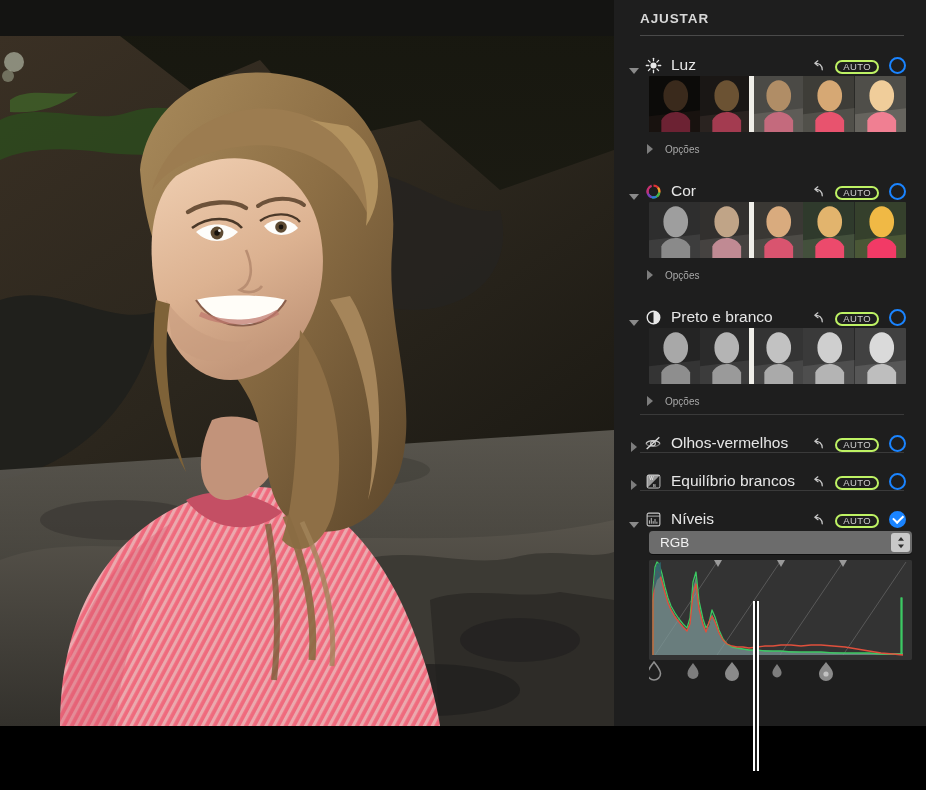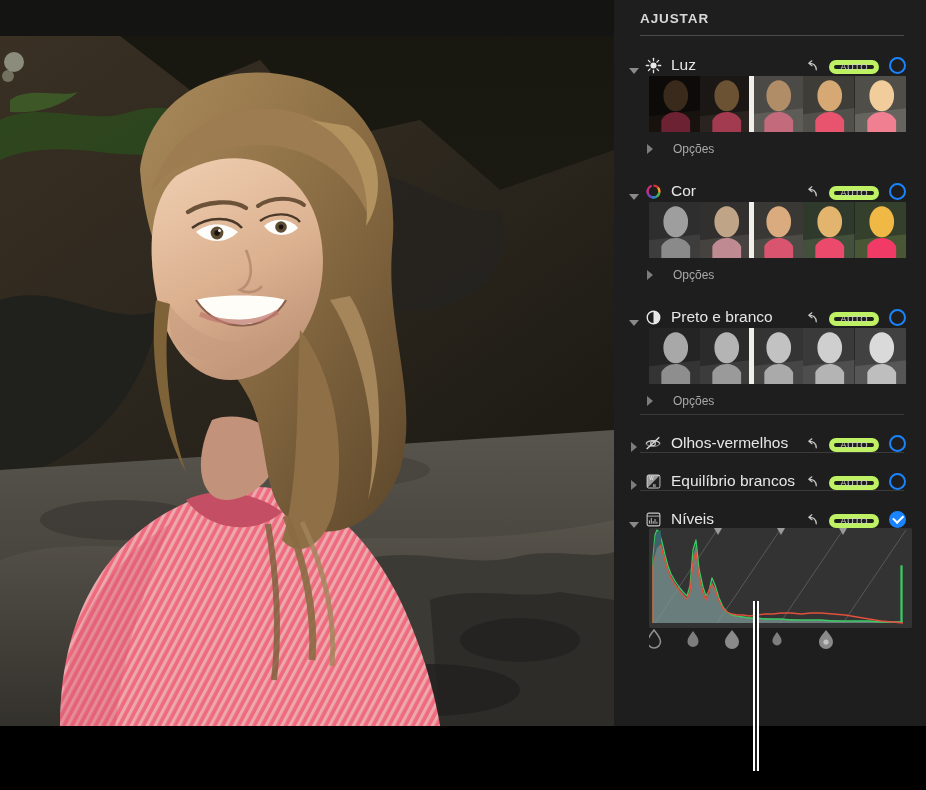--- a/index.html
+++ b/index.html
@@ -56,40 +56,40 @@
     border-left:6px solid #7d7d7d;
   }
 
   .row-icon { width: 22px; flex:0 0 22px; display:flex; align-items:center; justify-content:center; margin-right:7px; }
   .row-label { color:#e6e6e6; font-size:15.5px; white-space:nowrap; }
   .spacer { flex:1 1 auto; }
 
   .reset-icon { width:19px; flex:0 0 19px; display:flex; align-items:center; justify-content:center; }
   .auto-badge {
     margin-left: 7px;
-    border:5px solid #bef264; border-radius:7px;
+    border:2px solid #bef264; border-radius:7px;
     color:#cfcfcf; font-size:9.5px; letter-spacing:0.4px;
     padding:1px 6px 2px 6px; line-height:10px; height:14px;
     display:flex; align-items:center;
   }
   .toggle {
     margin-left: 10px; width:17px; height:17px; border-radius:50%;
     border:2px solid #1a84ff; background:transparent;
     display:flex; align-items:center; justify-content:center;
   }
   .toggle.on { background:#1a84ff; border-color:#1a84ff; }
   .toggle.on::after {
     content:""; width:8px; height:4.5px;
     border-left:2px solid #fff; border-bottom:2px solid #fff;
     transform: rotate(-45deg) translate(1px,-1px);
   }
 
   .opt-row { display:flex; align-items:center; height:26px; padding-left:28px; }
   .opt-row .disc { margin-right: 7px; }
-  .opt-label { color:#a9a9a9; font-size:12px;margin-left:8px; }
+  .opt-label { color:#a9a9a9; font-size:10px; }
 
   
   .thumbs {
     margin: 2px 20px 4px 35px; height:56px; display:flex;
     border-radius:1px; overflow:hidden; position:relative;
   }
   .thumbs .cell { flex:1 1 20%; position:relative; overflow:hidden; }
   .thumbs .marker {
     position:absolute; top:0; bottom:0; width:5px; background:#f0efe9;
     left: 40%; margin-left:-2.5px; z-index:3;
@@ -509,20 +509,31 @@
       <span class="reset-icon">
         <svg width="15" height="15" viewBox="0 0 18 18">
           <path d="M13.5 13 C13.5 7.5 9.5 5 5.5 5.2" stroke="#c8c8c8" stroke-width="1.5" fill="none" stroke-linecap="round"></path>
           <path d="M8.2 2.2 L4.6 5.2 L8.4 8" stroke="#c8c8c8" stroke-width="1.5" fill="none" stroke-linecap="round" stroke-linejoin="round"></path>
         </svg>
       </span>
       <span class="auto-badge">AUTO</span>
       <span class="toggle on"></span>
     </div>
 
+    <div class="select-wrap">
+      <div class="select-box">
+        <span class="select-val">RGB</span>
+      </div>
+      <span class="select-stepper">
+        <svg width="12" height="15" viewBox="0 0 12 16">
+          <path d="M6 2 L9.2 6 L2.8 6 Z" fill="#2c2c2c"></path>
+          <path d="M6 14 L2.8 10 L9.2 10 Z" fill="#2c2c2c"></path>
+        </svg>
+      </span>
+    </div>
 
     <div class="hist-wrap">
       <svg class="hist" viewBox="0 0 263 100" preserveAspectRatio="none">
         <rect x="0" y="0" width="263" height="100" fill="#333333"></rect>
 
         <g stroke="#8a8a8a" stroke-width="0.8" opacity="0.55">
           <line x1="6" y1="95" x2="68" y2="2"></line>
           <line x1="68" y1="95" x2="131" y2="2"></line>
           <line x1="131" y1="95" x2="194" y2="2"></line>
           <line x1="194" y1="95" x2="257" y2="2"></line>

